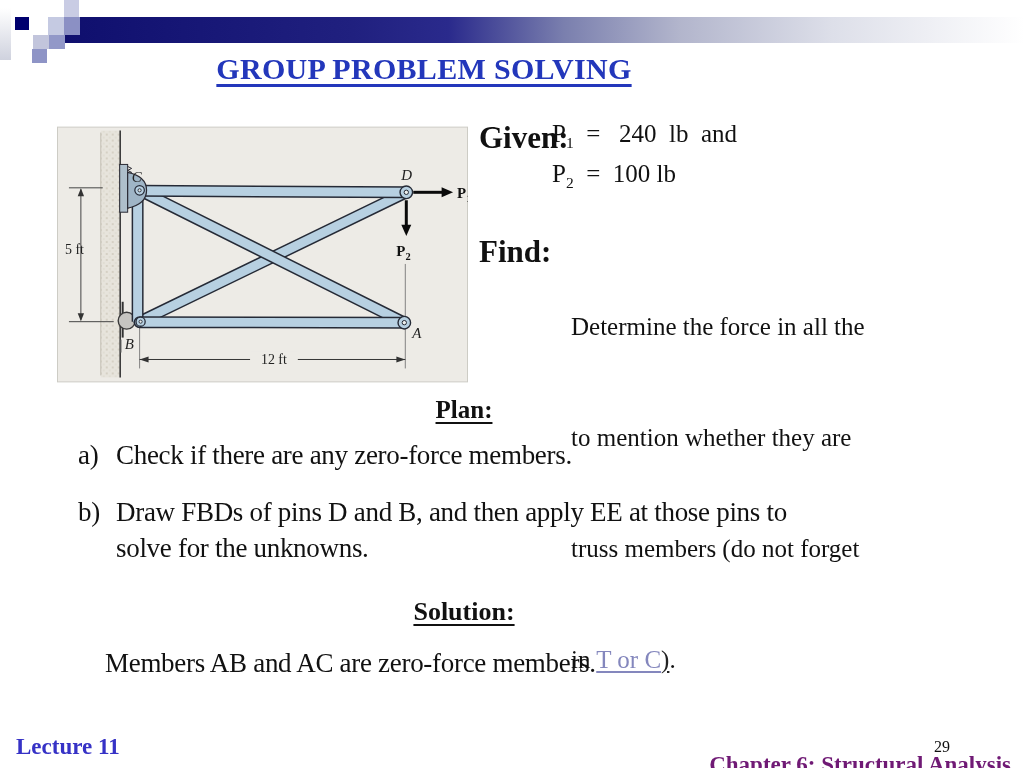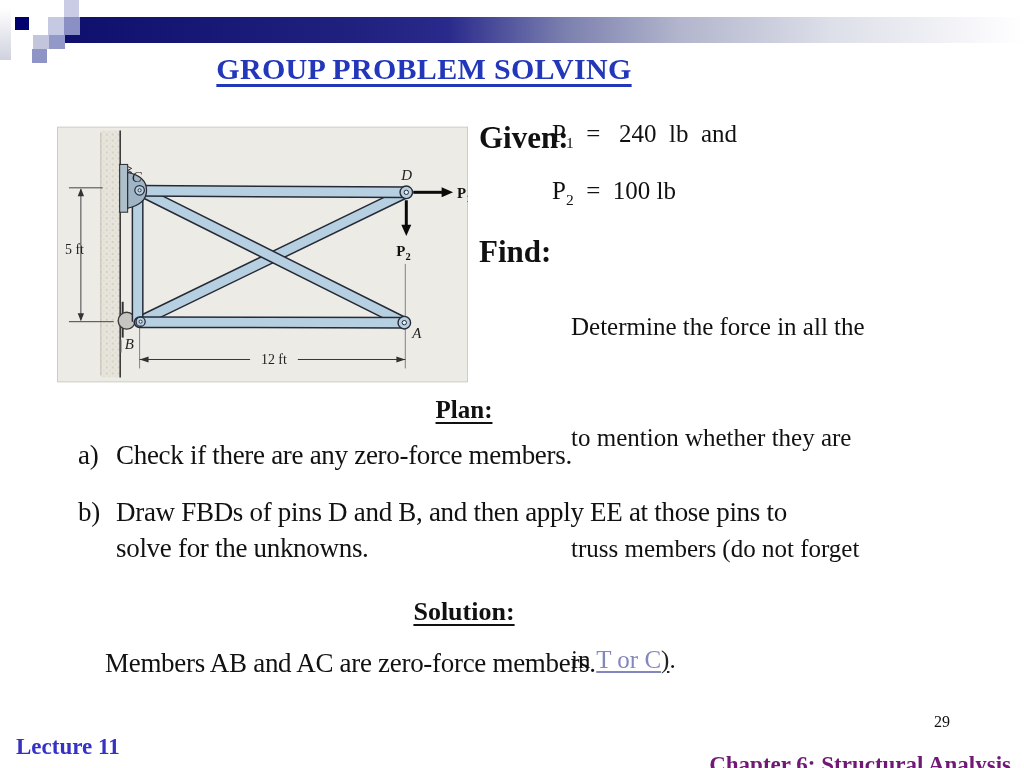--- a/index.html
+++ b/index.html
@@ -37,21 +37,21 @@
   
   .center-head{position:absolute;left:0;width:928px;text-align:center;
     font-size:26px;font-weight:bold;text-decoration:underline;
     text-decoration-thickness:2px;text-underline-offset:4px;}
   .list-item{position:absolute;left:78px;display:flex;font-size:27px;line-height:36px;letter-spacing:-0.3px;}
   .marker{width:38px;flex:0 0 38px;}
   .body-line{position:absolute;left:78px;font-size:27px;letter-spacing:-0.3px;}
   
   .footer-left{position:absolute;left:16px;top:734px;font-size:23px;font-weight:bold;color:#3632c6;}
   .footer-right{position:absolute;right:13px;top:752px;font-size:23px;font-weight:bold;color:#701a75;text-align:right;}
-  .page-num{position:absolute;left:934px;top:713px;font-size:16px;color:#111;}
+  .page-num{position:absolute;left:934px;top:738px;font-size:16px;color:#111;}
   
   .svg-it{font-family:"Liberation Serif",serif;font-style:italic;font-size:15px;fill:#222;}
   .svg-dim{font-family:"Liberation Serif",serif;font-size:14px;fill:#222;}
   .svg-force{font-family:"Liberation Serif",serif;font-weight:bold;font-size:15px;fill:#111;}
 </style>
 </head>
 <body>
 
 <div class="left-strip"></div>
 <div class="header-bar"></div>
@@ -140,21 +140,21 @@
   <text class="svg-it" x="346" y="54">D</text>
   <text class="svg-it" x="68" y="223">B</text>
   <text class="svg-it" x="357" y="212">A</text>
   <text class="svg-force" x="402" y="72"><tspan>P</tspan><tspan dy="4" font-size="10.5">1</tspan></text>
   <text class="svg-force" x="341" y="130"><tspan>P</tspan><tspan dy="4" font-size="10.5">2</tspan></text>
 </svg>
 </div>
 
 <div class="g-label" style="left:479px;top:120px;">Given:</div>
 <div class="g-text" style="left:552px;top:120px;"><span>P</span><sub>1</sub><span>  =   240  lb  and</span></div>
-<div class="g-text" style="left:552px;top:177px;"><span>P</span><sub>2</sub><span>  =  100 lb</span></div>
+<div class="g-text" style="left:552px;top:160px;"><span>P</span><sub>2</sub><span>  =  100 lb</span></div>
 
 <div class="g-label" style="left:479px;top:234px;">Find:</div>
 <div class="find-lines">
   <div>Determine the force in all the</div>
   <div>to mention whether they are</div>
   <div>truss members (do not forget</div>
   <div><span>in </span><span class="link-t">T or C</span><span class="link-paren">)</span><span>.</span></div>
 </div>
 
 <div class="center-head" style="top:396px;font-size:25px;">Plan:</div>

